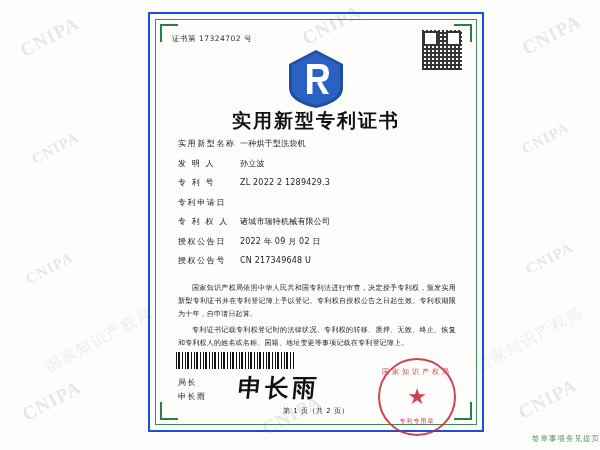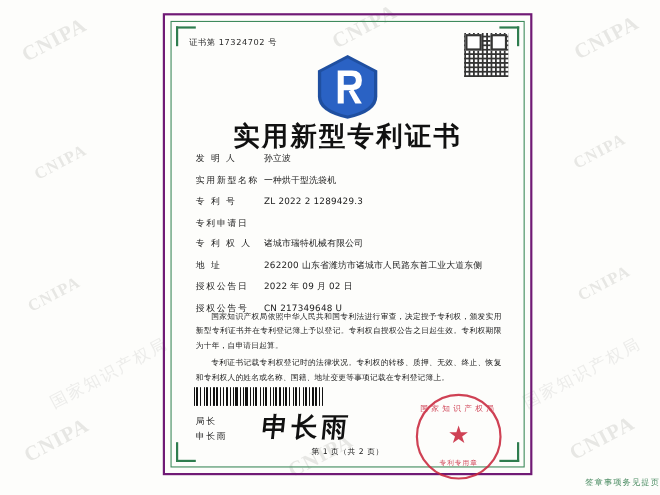--- a/index.html
+++ b/index.html
@@ -48,21 +48,21 @@
   }
 
   
   .cert {
     position: absolute;
     left: 148px;
     top: 12px;
     width: 336px;
     height: 420px;
     background: transparent;
-    border: 2px solid #701a75;
+    border: 2px solid #1d4ed8;
     box-sizing: border-box;
   }
   .cert-inner {
     position: absolute;
     left: 5px;
     top: 5px;
     right: 5px;
     bottom: 5px;
     border: 1px solid #3e8a5c;
     box-sizing: border-box;
@@ -121,21 +121,21 @@
     width: 62px;
     height: 62px;
   }
 
   .title {
     position: absolute;
     left: 0;
     right: 0;
     top: 94px;
     text-align: center;
-    font-size: 24px;
+    font-size: 19px;
     font-weight: bold;
     color: #111;
     letter-spacing: 2px;
     font-family: "DejaVu Sans", sans-serif;
   }
 
   .fields {
     position: absolute;
     left: 28px;
     top: 124px;
@@ -308,41 +308,37 @@
         <path d="M31 5 L55 17.5 L55 39.5 Q55 51.5 31 57 Q7 51.5 7 39.5 L7 17.5 Z" fill="#2a62c4"></path>
         <path d="M22 16 L22 46 L27.5 46 L27.5 34 L35 34 Q44 34 44 25 Q44 16 35 16 Z M27.5 21 L34 21 Q38.5 21 38.5 25 Q38.5 29 34 29 L27.5 29 Z" fill="#ffffff"></path>
         <path d="M36 33 L44 46 L38 46 L32 35 Z" fill="#ffffff"></path>
       </svg>
     </div>
 
     <div class="title">实用新型专利证书</div>
 
     <div class="fields">
       <div class="field">
+        <div class="k">实用新型名称</div>
+        <div class="v">一种烘干型洗袋机</div>
+      </div>
+      <div class="field">
         <div class="k">发 明 人</div>
         <div class="v">孙立波</div>
       </div>
       <div class="field">
-        <div class="k">实用新型名称</div>
-        <div class="v">一种烘干型洗袋机</div>
-      </div>
-      <div class="field">
         <div class="k">专 利 号</div>
         <div class="v">ZL 2022 2 1289429.3</div>
       </div>
       <div class="field">
         <div class="k">专利申请日</div>
       </div>
       <div class="field">
         <div class="k">专 利 权 人</div>
         <div class="v">诸城市瑞特机械有限公司</div>
-      </div>
-      <div class="field wide">
-        <div class="k">地        址</div>
-        <div class="v">262200 山东省潍坊市诸城市人民路东首工业大道东侧</div>
       </div>
       <div class="field">
         <div class="k">授权公告日</div>
         <div class="v">2022 年 09 月 02 日</div>
       </div>
       <div class="field">
         <div class="k">授权公告号</div>
         <div class="v">CN 217349648 U</div>
       </div>
     </div>

